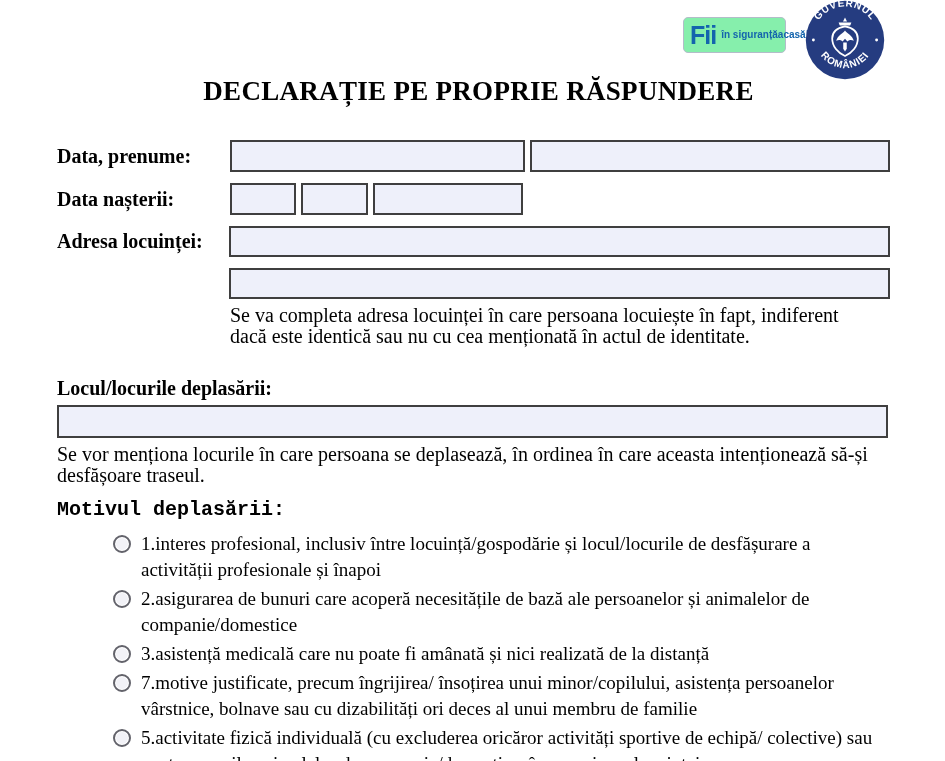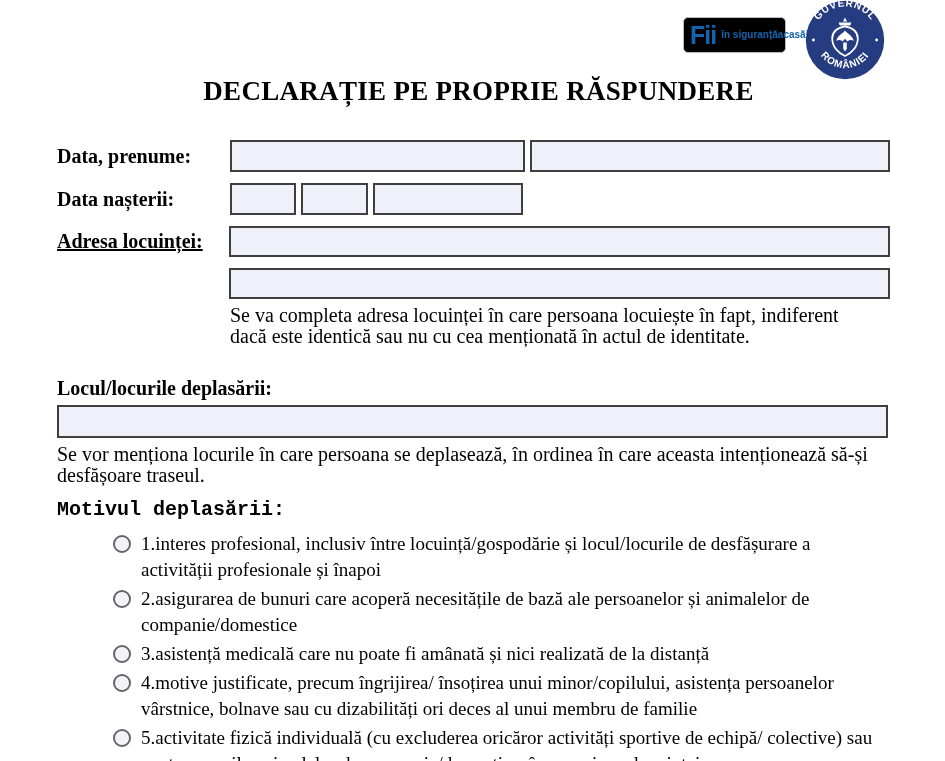--- a/index.html
+++ b/index.html
@@ -8,21 +8,21 @@
     width:945px;height:761px;
     background:#ffffff;
     font-family:"Liberation Serif", serif;
     color:#000;
     overflow:hidden;
   }
   
   .badge{
     position:absolute;left:683px;top:17px;
     width:103px;height:36px;box-sizing:border-box;
-    border:1px solid #b3bdc9;border-radius:5px;background:#000000;
+    border:1px solid #b3bdc9;border-radius:5px;background:#86efac;
     display:flex;align-items:center;padding:2px 6px;gap:5px;
   }
   .badge-word{
     font-family:"Liberation Sans", sans-serif;font-weight:bold;
     color:#1464ad;font-size:25px;line-height:1;letter-spacing:-1px;
   }
   .badge-lines{
     display:flex;flex-direction:row;justify-content:center;
     font-family:"Liberation Sans", sans-serif;font-weight:bold;
     color:#1464ad;font-size:10px;line-height:12px;white-space:nowrap;
@@ -96,21 +96,21 @@
 
   <div class="flabel" style="left:57px;top:145px;">Data, prenume:</div>
   <input class="fbox" style="left: 230px; top: 140px; width: 295px; height: 32px;" type="text" value="">
   <input class="fbox" style="left: 530px; top: 140px; width: 360px; height: 32px;" type="text" value="">
 
   <div class="flabel" style="left:57px;top:188px;">Data nașterii:</div>
   <input class="fbox" style="left: 230px; top: 183px; width: 66px; height: 32px;" type="text" value="">
   <input class="fbox" style="left: 301px; top: 183px; width: 67px; height: 32px;" type="text" value="">
   <input class="fbox" style="left: 373px; top: 183px; width: 150px; height: 32px;" type="text" value="">
 
-  <div class="flabel" style="left:57px;top:230px;text-decoration:underline;">Adresa locuinței:</div>
+  <div class="flabel" style="left:57px;top:230px;">Adresa locuinței:</div>
   <input class="fbox" style="left: 229px; top: 226px; width: 661px; height: 31px;" type="text" value="">
   <input class="fbox" style="left: 229px; top: 268px; width: 661px; height: 31px;" type="text" value="">
   <div class="note" style="left:230px;top:305px;width:648px;">Se va completa adresa locuinței în care persoana locuiește în fapt, indiferent dacă este identică sau nu cu cea menționată în actul de identitate.</div>
 
   <div class="flabel" style="left:57px;top:377px;">Locul/locurile deplasării:</div>
   <input class="fbox" style="left: 57px; top: 405px; width: 831px; height: 33px;" type="text" value="">
   <div class="note" style="left:57px;top:444px;width:835px;">Se vor menționa locurile în care persoana se deplasează, în ordinea în care aceasta intenționează să-și desfășoare traseul.</div>
 
   <div class="flabel" style="left:57px;top:498px;font-family:Liberation Mono, monospace;">Motivul deplasării:</div>
 
@@ -122,21 +122,21 @@
     <div class="option">
       <span class="radio"></span>
       <span class="option-text">2.asigurarea de bunuri care acoperă necesitățile de bază ale persoanelor și animalelor de companie/domestice</span>
     </div>
     <div class="option">
       <span class="radio"></span>
       <span class="option-text">3.asistență medicală care nu poate fi amânată și nici realizată de la distanță</span>
     </div>
     <div class="option">
       <span class="radio"></span>
-      <span class="option-text">4.motive justificate, precum îngrijirea/ însoțirea unui minor/copilului, asistența persoanelor vârstnice, bolnave sau cu dizabilități ori deces al unui membru de familie</span>
+      <span class="option-text">7.motive justificate, precum îngrijirea/ însoțirea unui minor/copilului, asistența persoanelor vârstnice, bolnave sau cu dizabilități ori deces al unui membru de familie</span>
     </div>
     <div class="option">
       <span class="radio"></span>
       <span class="option-text">5.activitate fizică individuală (cu excluderea oricăror activități sportive de echipă/ colective) sau pentru nevoile animalelor de companie/domestice, în apropierea locuinței</span>
     </div>
   </div>
 
 </div>
 
 </body></html>

